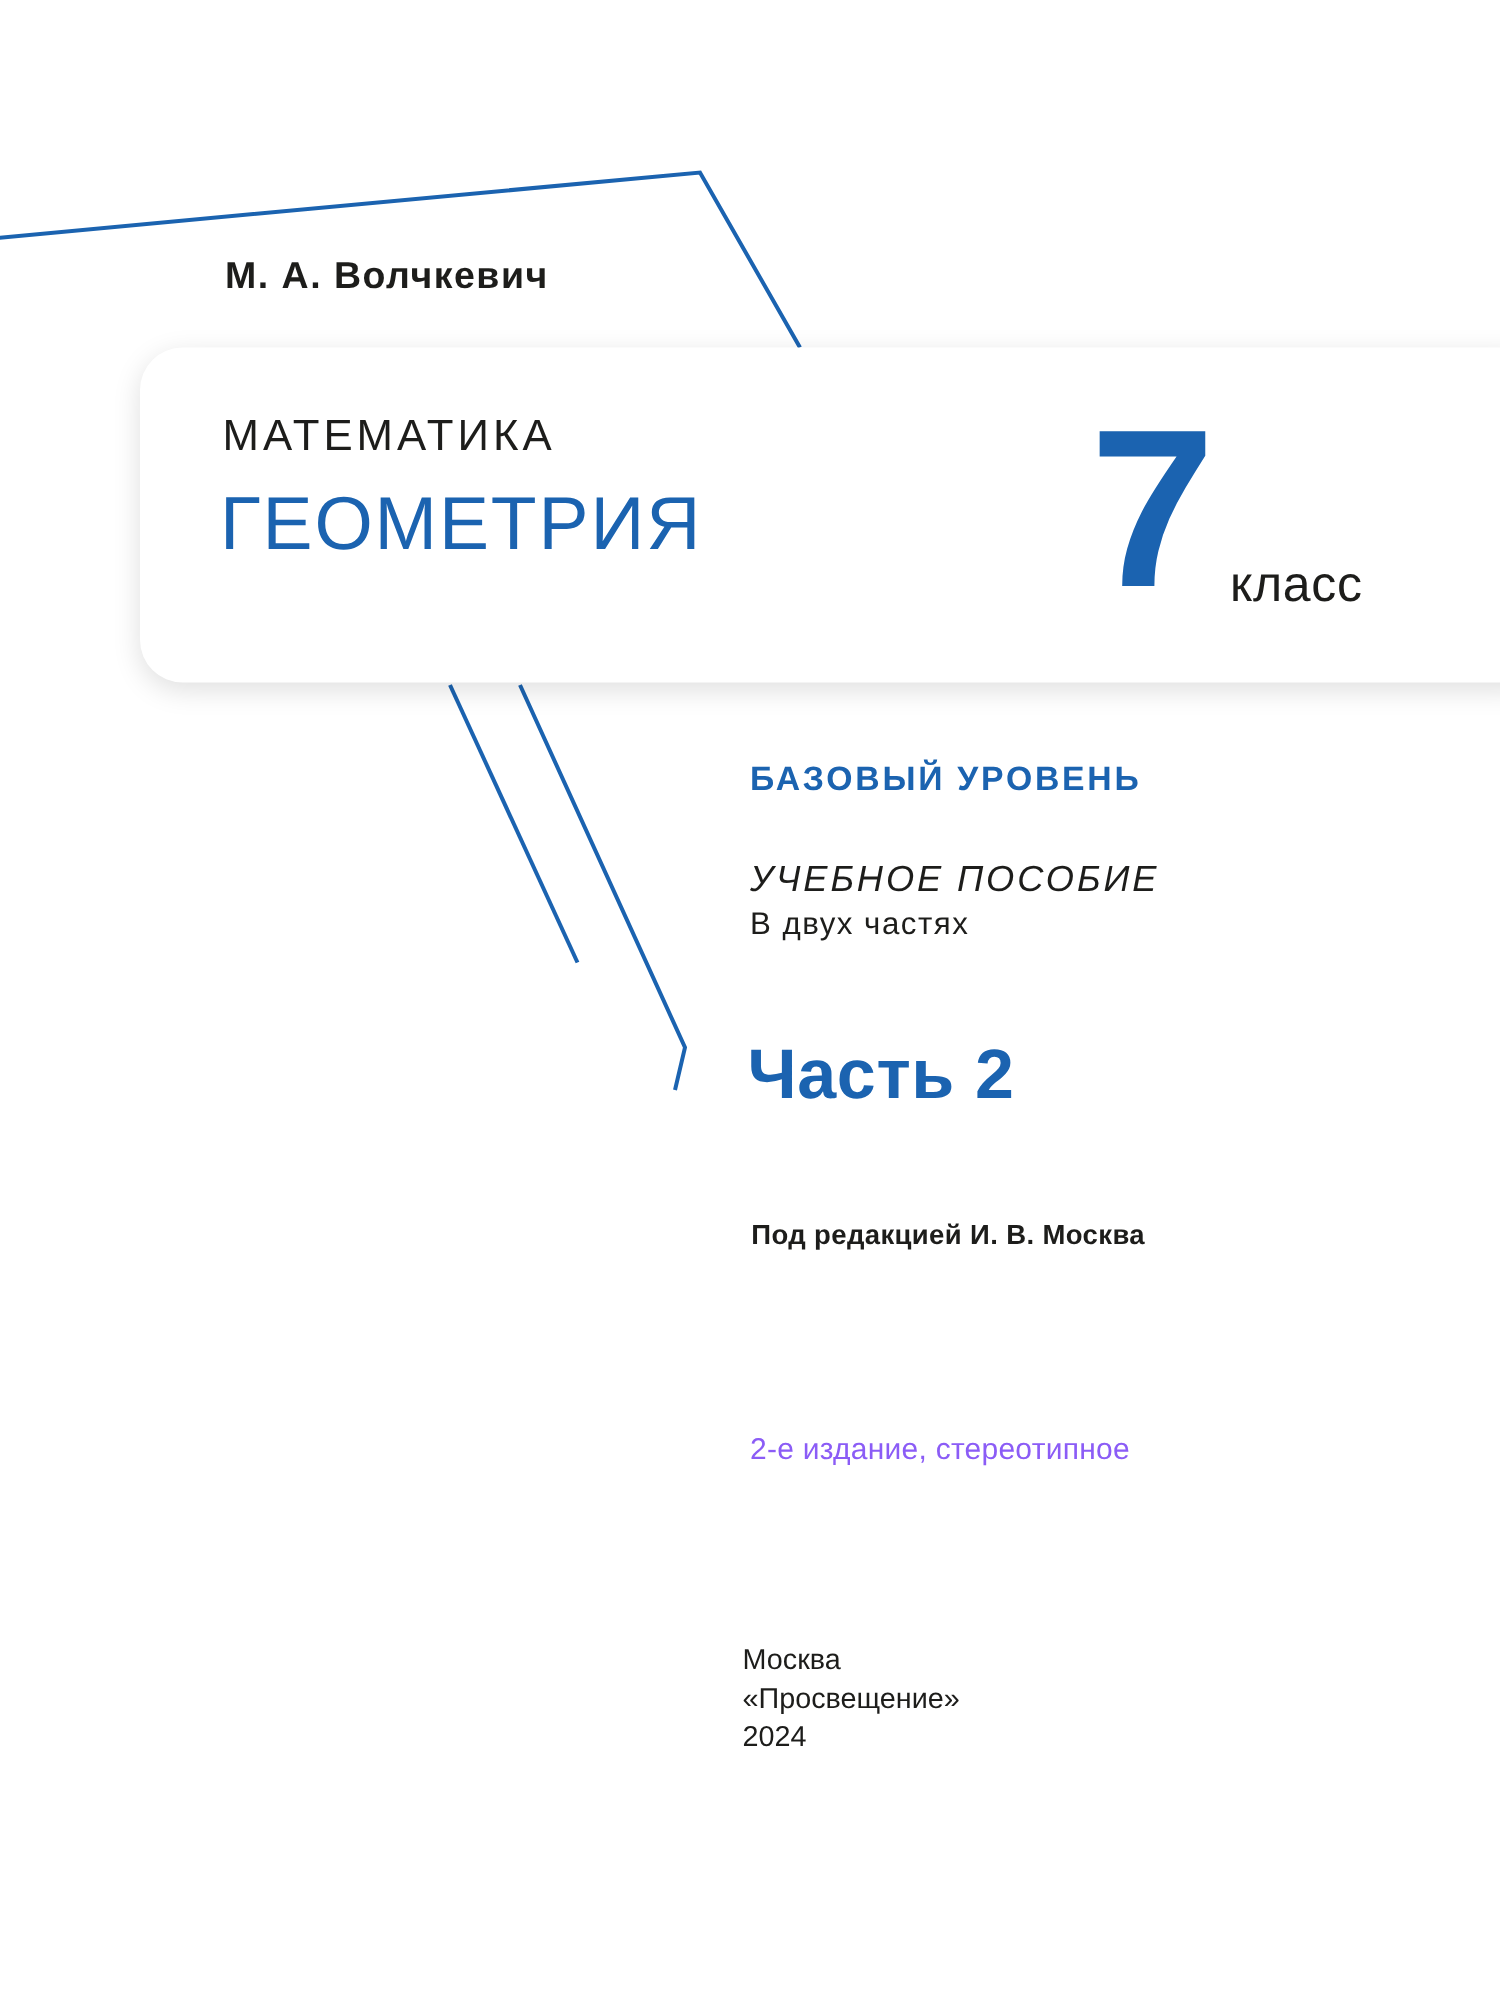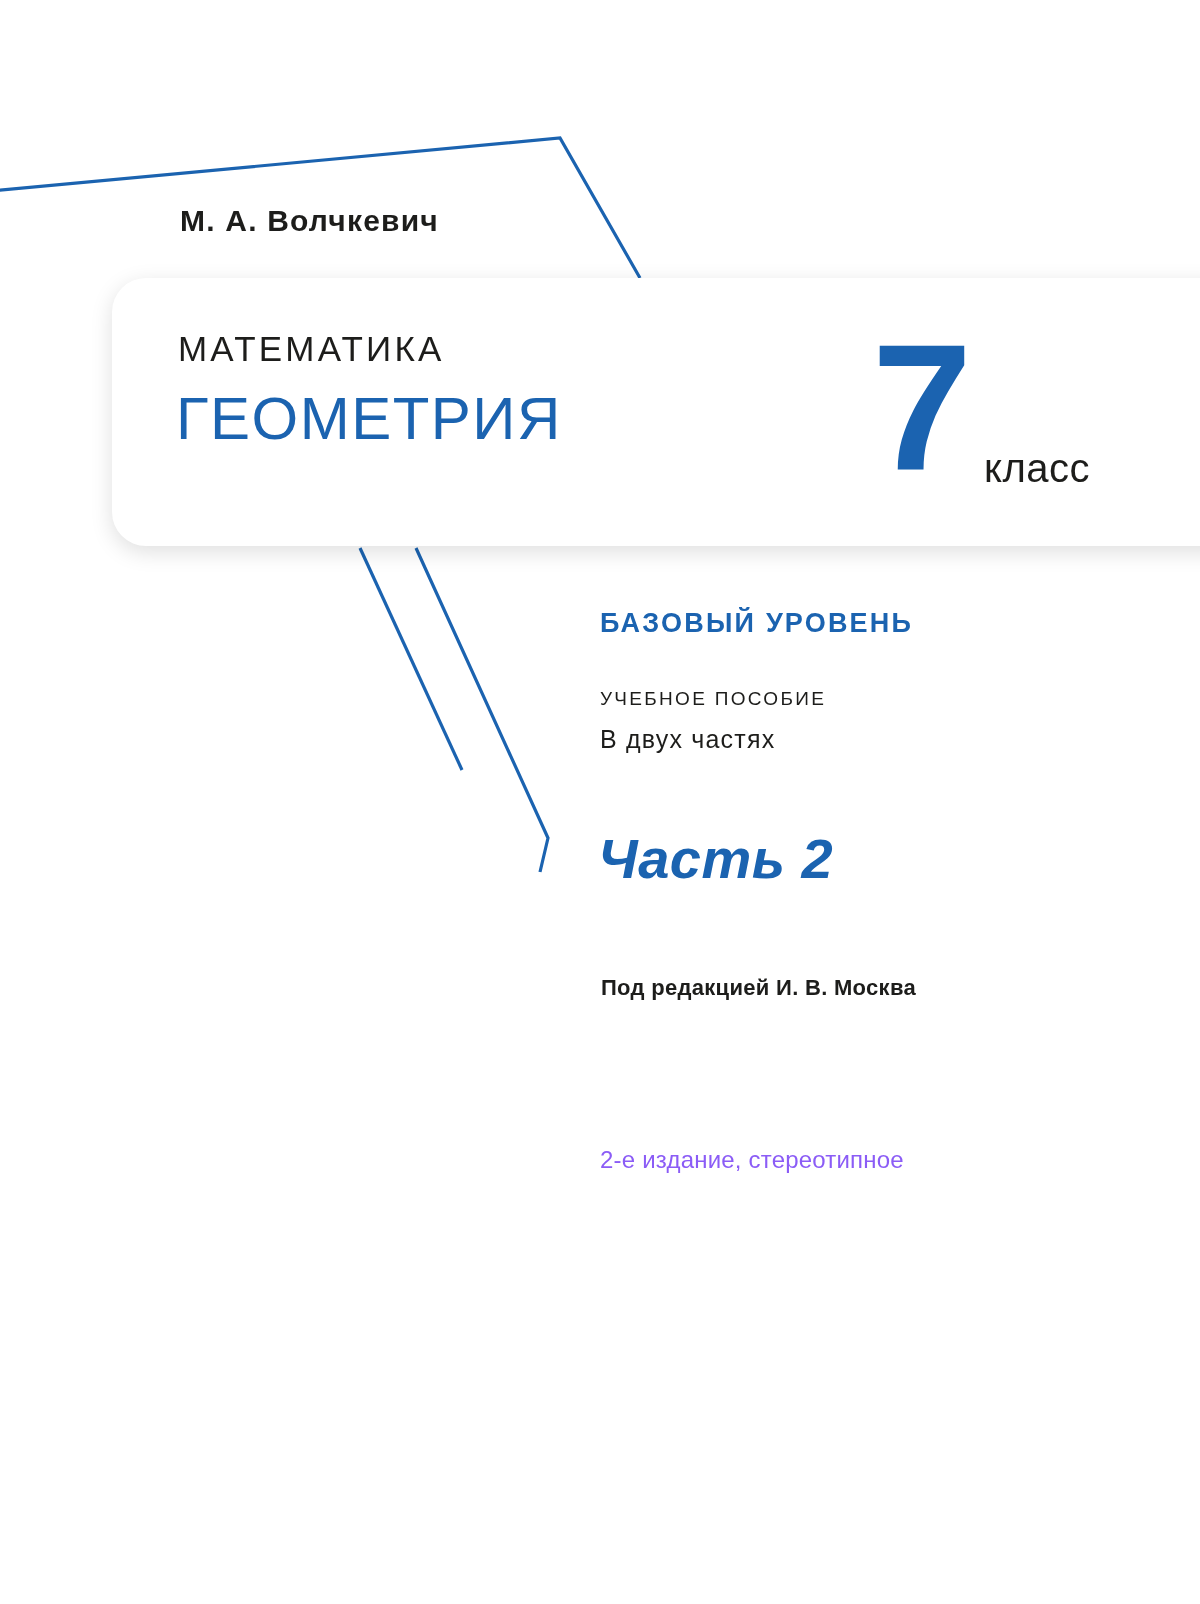--- a/index.html
+++ b/index.html
@@ -102,25 +102,26 @@
     font-weight: bold;
     letter-spacing: 2.2px;
     color: #1b63b0;
     white-space: nowrap;
   }
 
   .manual {
     position: absolute;
     left: 600px;
     top: 688px;
-    font-size: 19px;
+    font-size: 29px;
     font-weight: 400;
     letter-spacing: 2.3px;
     color: #1d1d1b;
     white-space: nowrap;
+    font-style: italic;
   }
 
   .parts {
     position: absolute;
     left: 600px;
     top: 725px;
     font-size: 25px;
     font-weight: 400;
     letter-spacing: 1.2px;
     color: #1d1d1b;
@@ -129,21 +130,20 @@
 
   .part-number {
     position: absolute;
     left: 598px;
     top: 826px;
     font-size: 56px;
     font-weight: bold;
     color: #1b63b0;
     letter-spacing: 0.5px;
     white-space: nowrap;
-    font-style: italic;
   }
 
   .editor {
     position: absolute;
     left: 601px;
     top: 975px;
     font-size: 22px;
     font-weight: bold;
     letter-spacing: 0.3px;
     color: #1d1d1b;
@@ -196,14 +196,19 @@
     <div class="grade-word">класс</div>
   </div>
 
   <div class="level">БАЗОВЫЙ УРОВЕНЬ</div>
   <div class="manual">УЧЕБНОЕ ПОСОБИЕ</div>
   <div class="parts">В двух частях</div>
   <div class="part-number">Часть 2</div>
   <div class="editor">Под редакцией И. В. Москва</div>
   <div class="edition">2-е издание, стереотипное</div>
 
+  <div class="imprint">
+    <div>Москва</div>
+    <div>«Просвещение»</div>
+    <div>2024</div>
+  </div>
 
 </div>
 
 </body></html>

